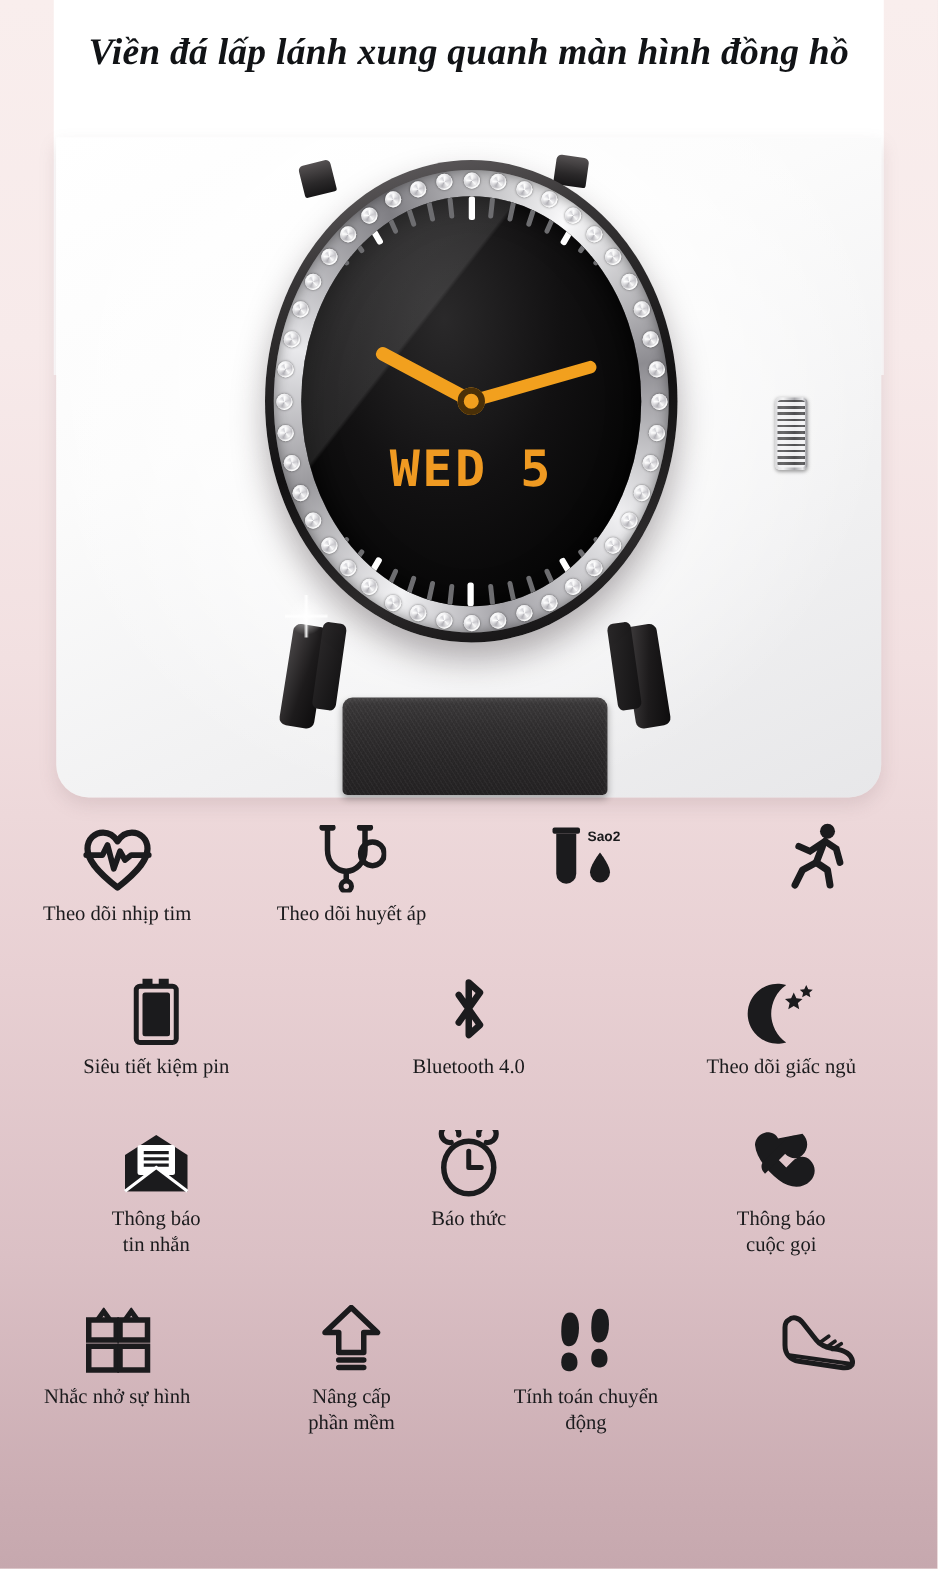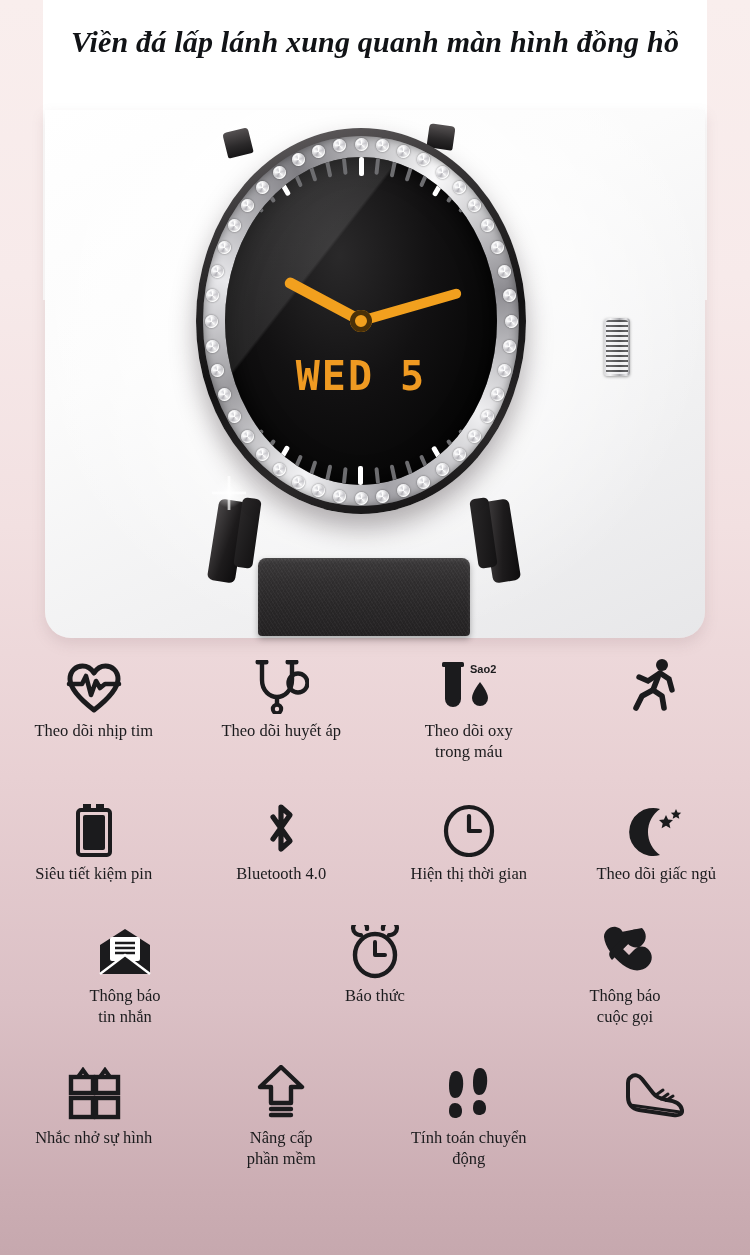--- a/index.html
+++ b/index.html
@@ -37,21 +37,21 @@
     border-radius:0 0 26px 26px;
     box-shadow:0 6px 14px rgba(140,110,115,.18);
     overflow:hidden;
   }
   .card-glow{
     position:absolute;left:0;top:0;width:100%;height:100%;
     background:radial-gradient(ellipse at 48% 36%,rgba(255,255,255,.95) 0%,rgba(255,255,255,.5) 45%,rgba(225,225,228,0) 72%);
   }
 
   
-  .watch{position:absolute;left:0;top:0;width:662px;height:1255px;pointer-events:none;}
+  .watch{position:absolute;left:16px;top:0;width:662px;height:1255px;pointer-events:none;}
 
   
   .strap{
     position:absolute;left:258px;top:558px;width:212px;height:78px;
     background:linear-gradient(180deg,#3c3a3b 0%,#312f30 30%,#2a2829 62%,#242223 100%);
     border-radius:8px 8px 4px 4px;
     box-shadow:inset 0 2px 4px rgba(255,255,255,.10), 0 3px 6px rgba(0,0,0,.30);
   }
   .strap:after{
     content:"";position:absolute;left:0;top:0;right:0;bottom:0;border-radius:inherit;
@@ -422,22 +422,20 @@
 
       <div class="fcell">
         <div class="fico">
           <svg width="70" height="56" viewBox="0 0 70 56">
             <rect x="8" y="4" width="22" height="5" rx="1.6" fill="#1b1b1d"></rect>
             <path d="M11 9 H27 V41 A8 8 0 0 1 11 41 Z" fill="#1b1b1d"></path>
             <path d="M46 24 C46 24 38 34 38 40 A8 8 0 0 0 54 40 C54 34 46 24 46 24 Z" fill="#1b1b1d"></path>
             <text x="36" y="15" font-family="Liberation Sans, sans-serif" font-size="11" font-weight="700" fill="#1b1b1d">Sao2</text>
           </svg>
         </div>
-        <div class="flabel" style="white-space:pre-line">Theo dõi oxy
-trong máu</div>
       </div>
 
       <div class="fcell">
         <div class="fico">
           <svg width="50" height="56" viewBox="0 0 50 56">
             <circle cx="31" cy="7" r="6" fill="#1b1b1d"></circle>
             <path d="M29 15 L17 23 L8 19" stroke="#1b1b1d" stroke-width="5.4" fill="none" stroke-linecap="round"></path>
             <path d="M29 15 L38 21 L41 32" stroke="#1b1b1d" stroke-width="5.4" fill="none" stroke-linecap="round"></path>
             <path d="M27 19 L22 32 L31 38 L33 50" stroke="#1b1b1d" stroke-width="5.6" fill="none" stroke-linecap="round" stroke-linejoin="round"></path>
             <path d="M22 32 L11 38 L5 50" stroke="#1b1b1d" stroke-width="5.6" fill="none" stroke-linecap="round" stroke-linejoin="round"></path>
@@ -461,29 +459,20 @@
 
       <div class="fcell">
         <div class="fico">
           <svg width="42" height="56" viewBox="0 0 42 56">
             <path d="M13 16 L30 40 L21 48 V6 L30 14 L13 38" fill="none" stroke="#1b1b1d" stroke-width="5.2" stroke-linejoin="round" stroke-linecap="round"></path>
           </svg>
         </div>
         <div class="flabel">Bluetooth 4.0</div>
       </div>
 
-      <div class="fcell">
-        <div class="fico">
-          <svg width="54" height="56" viewBox="0 0 54 56">
-            <ellipse cx="27" cy="30" rx="23" ry="24" fill="none" stroke="#1b1b1d" stroke-width="4.2"></ellipse>
-            <path d="M27 15 V30 H38" fill="none" stroke="#1b1b1d" stroke-width="4.2" stroke-linecap="round" stroke-linejoin="round"></path>
-          </svg>
-        </div>
-        <div class="flabel">Hiện thị thời gian</div>
-      </div>
 
       <div class="fcell">
         <div class="fico">
           <svg width="56" height="54" viewBox="0 0 56 54">
             <path d="M32 6 A24 24 0 1 0 32 52 A28 28 0 0 1 32 6 Z" fill="#1b1b1d"></path>
             <path d="M38 12 l2.1 4.6 4.9.5 -3.7 3.3 1.1 4.9 -4.4-2.6 -4.4 2.6 1.1-4.9 -3.7-3.3 4.9-.5 Z" fill="#1b1b1d"></path>
             <path d="M48 6 l1.6 3.4 3.6.4 -2.7 2.4 .8 3.6 -3.3-1.9 -3.3 1.9 .8-3.6 -2.7-2.4 3.6-.4 Z" fill="#1b1b1d"></path>
           </svg>
         </div>
         <div class="flabel">Theo dõi giấc ngủ</div>

